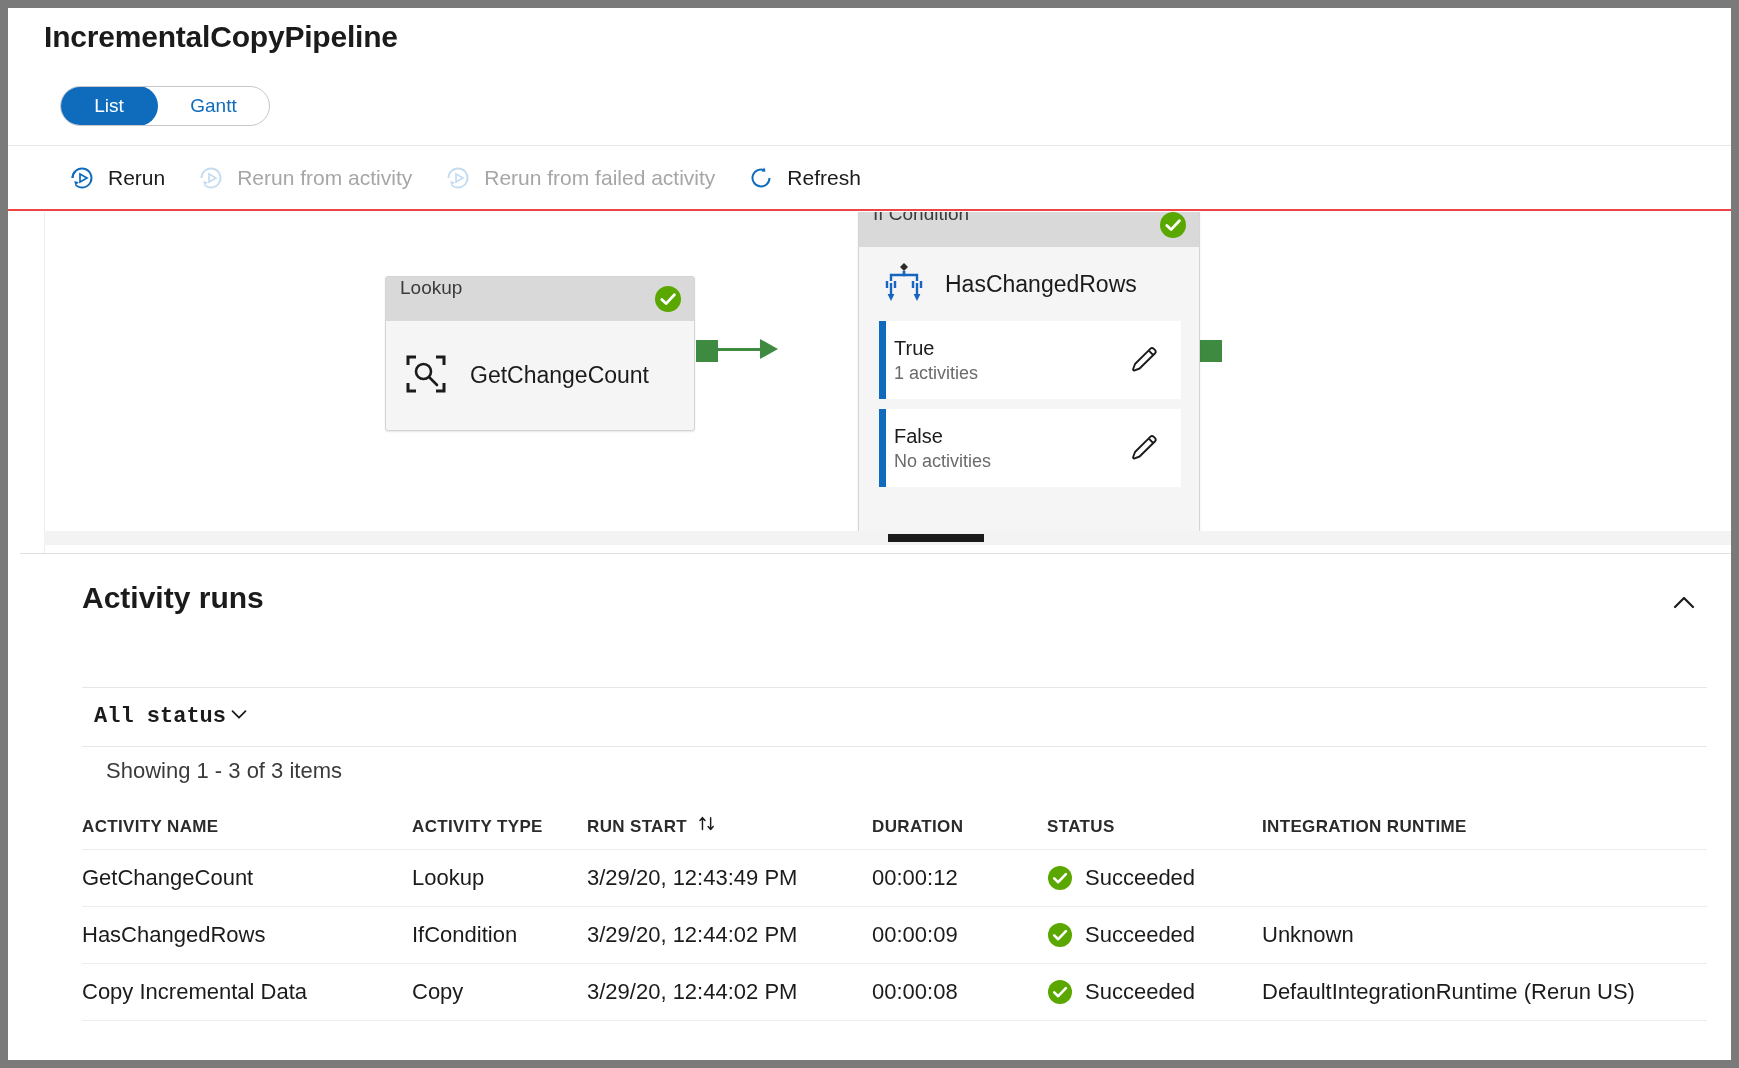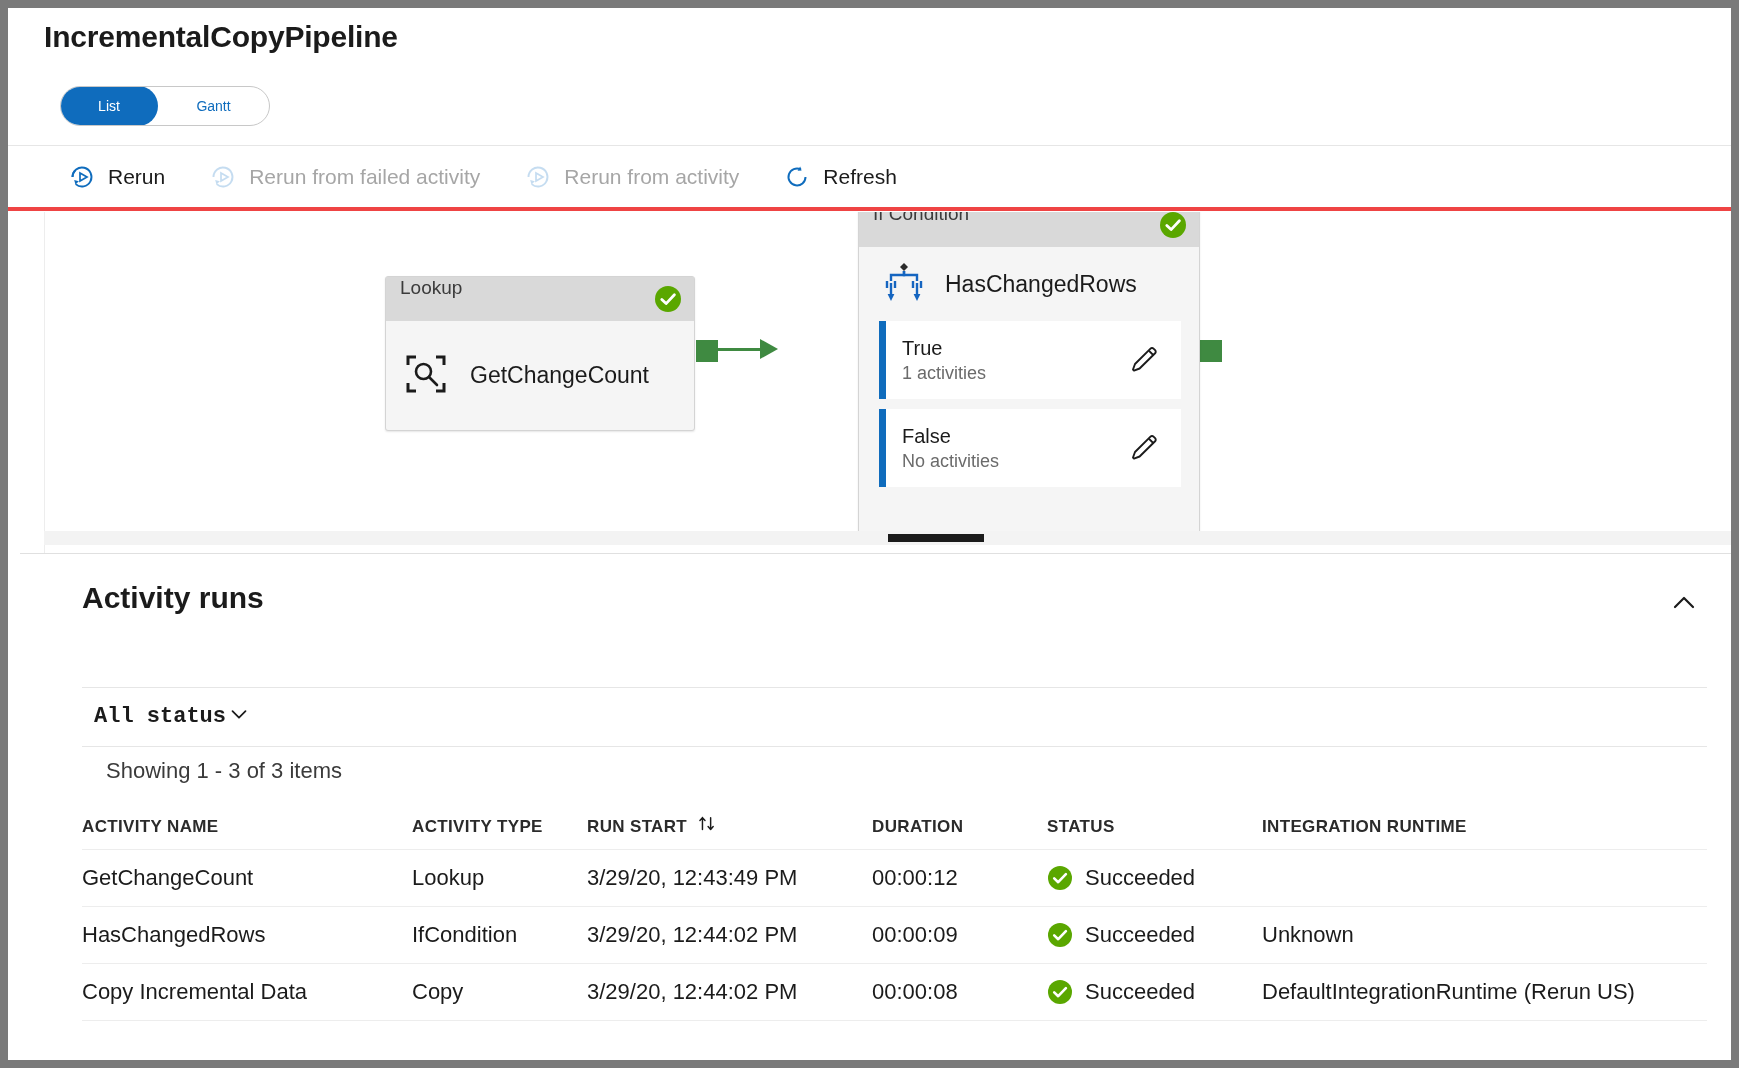--- a/index.html
+++ b/index.html
@@ -27,36 +27,36 @@
   
   .view-toggle {
     position: absolute; left: 52px; top: 78px;
     height: 40px; width: 210px;
     border: 1px solid #c8c8c8; border-radius: 20px;
     display: flex; align-items: center;
     background: #fff; overflow: hidden;
   }
   .toggle-seg {
     height: 40px; display: flex; align-items: center; justify-content: center;
-    font-size: 14px; cursor: pointer; user-select: none;
+    font-size: 19px; cursor: pointer; user-select: none;
   }
   .toggle-seg.active {
     width: 98px; background: #0f6cbd; color: #ffffff;
     border-radius: 20px; margin-left: -1px; height: 40px;
   }
   .toggle-seg.inactive { flex: 1; color: #0f6cbd; }
 
   
   .toolbar {
     position: absolute; left: 0; top: 137px;
     width: 1723px; height: 66px;
     border-top: 1px solid #e6e6e6;
-    border-bottom: 4px solid #ef4444;
+    border-bottom: 2px solid #ef4444;
     display: flex; align-items: center;
-    padding-left: 46px; gap: 16px;
+    padding-left: 46px; gap: 4px;
   }
   .tb-btn {
     display: flex; align-items: center; gap: 12px;
     height: 46px; padding: 0 14px;
     font-size: 21px; color: #1b1b1b;
     cursor: pointer; user-select: none;
   }
   .tb-btn.disabled { color: #a6a6a6; cursor: default; }
   .tb-icon { width: 28px; height: 28px; display: block; flex: none; }
   .tb-btn.disabled .tb-icon { opacity: 0.45; }
@@ -130,21 +130,21 @@
   .if-title-row {
     height: 74px; display: flex; align-items: center;
     padding-left: 22px; gap: 18px; background: #f5f5f5;
   }
   .if-title { font-size: 23px; color: #1b1b1b; }
   .branch {
     margin: 0 18px 0 20px;
     height: 78px; background: #ffffff;
     border-left: 7px solid #0f6cbd;
     display: flex; align-items: center;
-    padding-left: 16px; position: relative;
+    padding-left: 8px; position: relative;
   }
   .branch + .branch { margin-top: 10px; }
   .branch-texts { display: flex; flex-direction: column; gap: 3px; }
   .branch-name { font-size: 20px; color: #1b1b1b; }
   .branch-sub { font-size: 18px; color: #6b6b6b; }
   .branch-edit { position: absolute; right: 22px; top: 50%; transform: translateY(-50%);
                  width: 30px; height: 30px; cursor: pointer; }
 
   
   .canvas-scroll-track {
@@ -244,32 +244,32 @@
     </div>
 
     <div class="tb-btn disabled">
       <span class="tb-icon">
         <svg viewBox="0 0 28 28" width="28" height="28">
           <path d="M4.5 14a9.5 9.5 0 1 1 3.2 7.1" fill="none" stroke="#7fb3e0" stroke-width="1.9"></path>
           <path d="M7.4 21.6 6.2 17.1 10.9 18.2" fill="#7fb3e0"></path>
           <polygon points="12,10 19,14 12,18" fill="none" stroke="#7fb3e0" stroke-width="1.7"></polygon>
         </svg>
       </span>
-      <span>Rerun from failed activity</span>
+      <span>Rerun from activity</span>
     </div>
 
     <div class="tb-btn disabled">
       <span class="tb-icon">
         <svg viewBox="0 0 28 28" width="28" height="28">
           <path d="M4.5 14a9.5 9.5 0 1 1 3.2 7.1" fill="none" stroke="#7fb3e0" stroke-width="1.9"></path>
           <path d="M7.4 21.6 6.2 17.1 10.9 18.2" fill="#7fb3e0"></path>
           <polygon points="12,10 19,14 12,18" fill="none" stroke="#7fb3e0" stroke-width="1.7"></polygon>
         </svg>
       </span>
-      <span>Rerun from activity</span>
+      <span>Rerun from failed activity</span>
     </div>
 
     <div class="tb-btn">
       <span class="tb-icon">
         <svg viewBox="0 0 28 28" width="28" height="28">
           <path d="M22.5 14a8.5 8.5 0 1 1-4.6-7.6" fill="none" stroke="#0f6cbd" stroke-width="2"></path>
           <path d="M17.2 3.6 18.6 7.4 14.6 7.8" fill="#0f6cbd"></path>
         </svg>
       </span>
       <span>Refresh</span>

